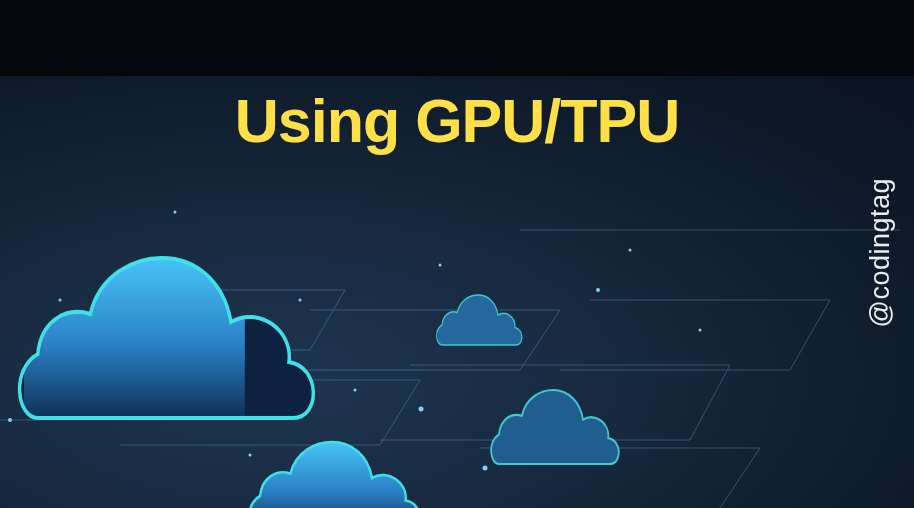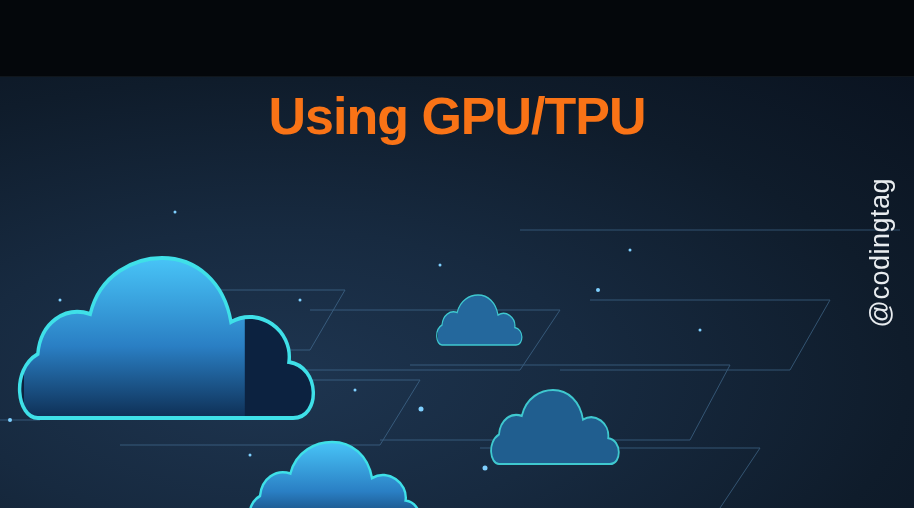--- a/index.html
+++ b/index.html
@@ -1,20 +1,20 @@
 <!DOCTYPE html>
 <html><head>
 <meta charset="utf-8">
 <style>
   html, body { margin:0; padding:0; }
   body { width:914px; height:508px; overflow:hidden; background:#05080c; position:relative; font-family:"Liberation Sans", sans-serif; }
   .topbar { position:absolute; left:0; top:0; width:914px; height:76px; background:#04070b; border-bottom:1px solid #10161c; }
   .scene { position:absolute; left:0; top:77px; width:914px; height:431px;
     background: radial-gradient(ellipse at 30% 70%, #1e3550 0%, #172a40 35%, #0f1c2b 70%, #0a1320 100%); overflow:hidden; }
-  .title { position:absolute; top:86px; left:0; width:914px; text-align:center; color:#f97316; font-weight:bold; font-size:52px; letter-spacing:-1px; }
+  .title { position:absolute; top:86px; left:0; width:914px; text-align:center; color:#fde047; font-weight:bold; font-size:61px; letter-spacing:-1px; }
   .handle { position:absolute; right:18px; top:178px; color:#e8ecef; font-size:27px; writing-mode:vertical-rl; transform:rotate(180deg); letter-spacing:0.5px; }
   svg.art { position:absolute; left:0; top:0; }
 </style>
 </head>
 <body>
 
 <div class="topbar"></div>
 
 <div class="scene">
   <svg class="art" width="914" height="431" viewBox="0 77 914 431">

